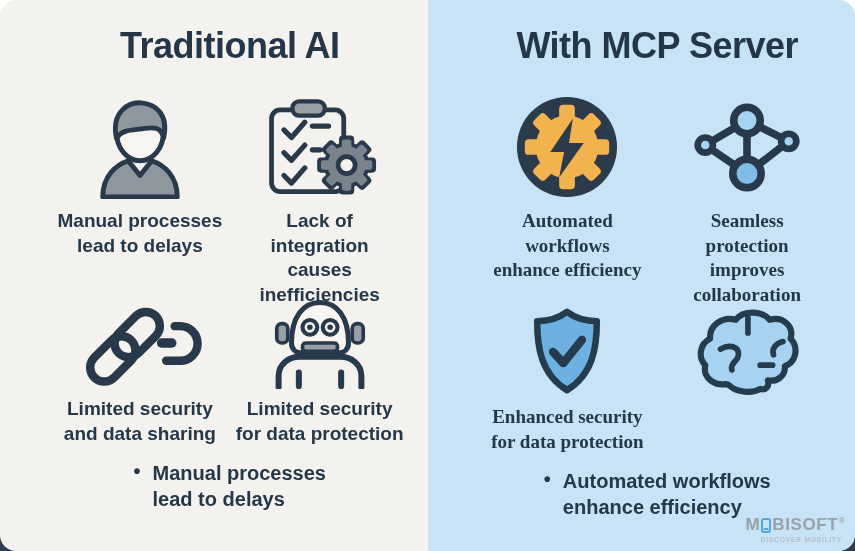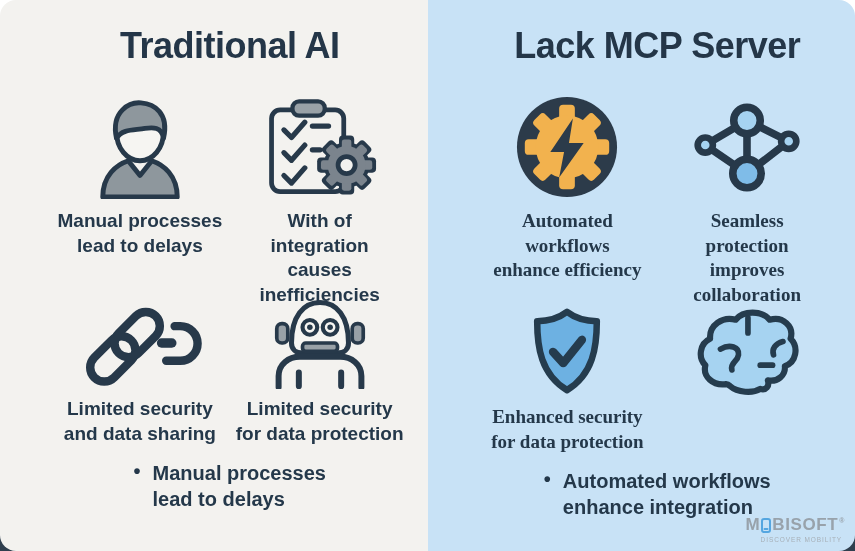--- a/index.html
+++ b/index.html
@@ -110,21 +110,21 @@
                 <rect x="-5" y="-27" width="10" height="10" rx="2.5" transform="rotate(135)"></rect>
                 <rect x="-5" y="-27" width="10" height="10" rx="2.5" transform="rotate(180)"></rect>
                 <rect x="-5" y="-27" width="10" height="10" rx="2.5" transform="rotate(225)"></rect>
                 <rect x="-5" y="-27" width="10" height="10" rx="2.5" transform="rotate(270)"></rect>
                 <rect x="-5" y="-27" width="10" height="10" rx="2.5" transform="rotate(315)"></rect>
                 <circle r="20"></circle>
               </g>
               <circle cx="88" cy="71" r="9" fill="#f3f2ef" stroke="#27394a" stroke-width="5"></circle>
             </svg>
           </div>
-          <div class="caption">With of
+          <div class="caption">Lack of
 integration
 causes inefficiencies</div>
         </div>
 
         <div class="cell">
           <div class="icon-box small">
             <svg width="124" height="88" viewBox="0 0 132 94">
               <g fill="none" stroke="#27394a" stroke-width="9" stroke-linecap="round">
                 <rect x="-15" y="-28" width="30" height="56" rx="15" transform="translate(37,64) rotate(45)"></rect>
                 <rect x="-15" y="-28" width="30" height="56" rx="15" transform="translate(63,38) rotate(45)"></rect>
@@ -158,21 +158,21 @@
       </div>
 
       <div class="bullets">
         <span class="dot">•</span>
         <span class="btext">Manual processes
 lead to delays</span>
       </div>
     </section>
 
     <section class="panel panel-right">
-      <h2 class="title">Lack MCP Server</h2>
+      <h2 class="title">With MCP Server</h2>
 
       <div class="grid rows-right">
 
         <div class="cell">
           <div class="icon-box">
             <svg width="104" height="104" viewBox="0 0 106 106">
               <circle cx="53" cy="53" r="51" fill="#2c3b4a"></circle>
               <g transform="translate(53,53)" fill="#f2b24e">
                 <rect x="-8" y="-43" width="16" height="16" rx="4"></rect>
                 <rect x="-8" y="-43" width="16" height="16" rx="4" transform="rotate(45)"></rect>
@@ -230,21 +230,21 @@
                 <path d="M70 61 h13"></path>
               </g>
             </svg>
           </div>
         </div>
       </div>
 
       <div class="bullets">
         <span class="dot">•</span>
         <span class="btext">Automated workflows
-enhance integration</span>
+enhance efficiency</span>
       </div>
 
       <div class="logo">
         <div class="logo-row">
           <span>M</span>
           <span class="phone"></span>
           <span>BISOFT</span>
           <span class="reg">®</span>
         </div>
         <div class="logo-tagline">DISCOVER MOBILITY</div>

